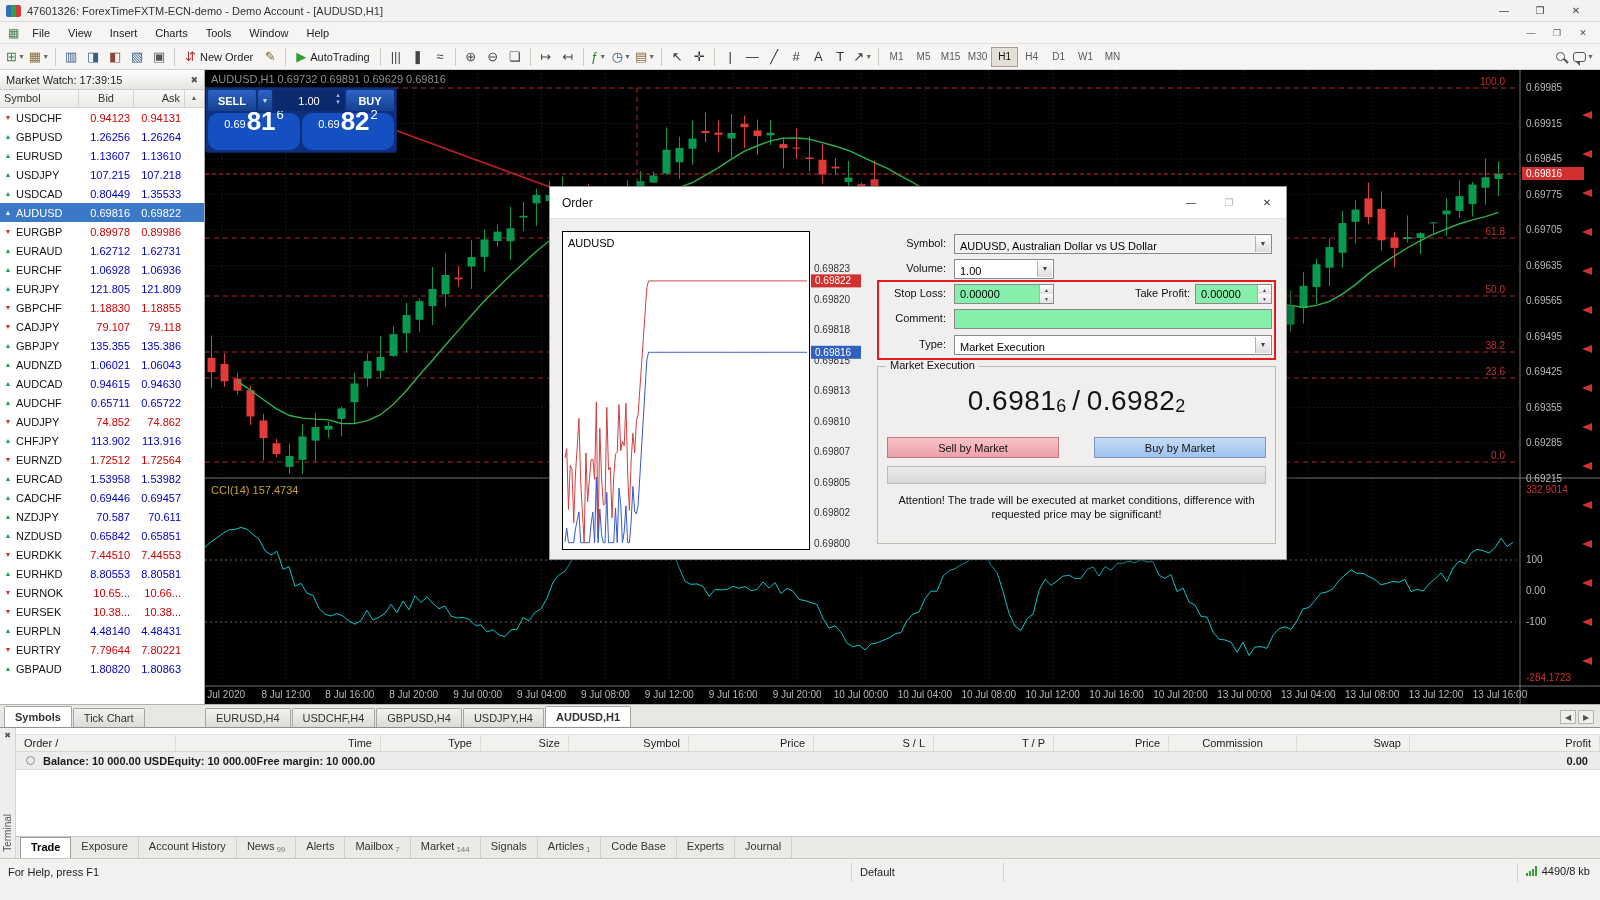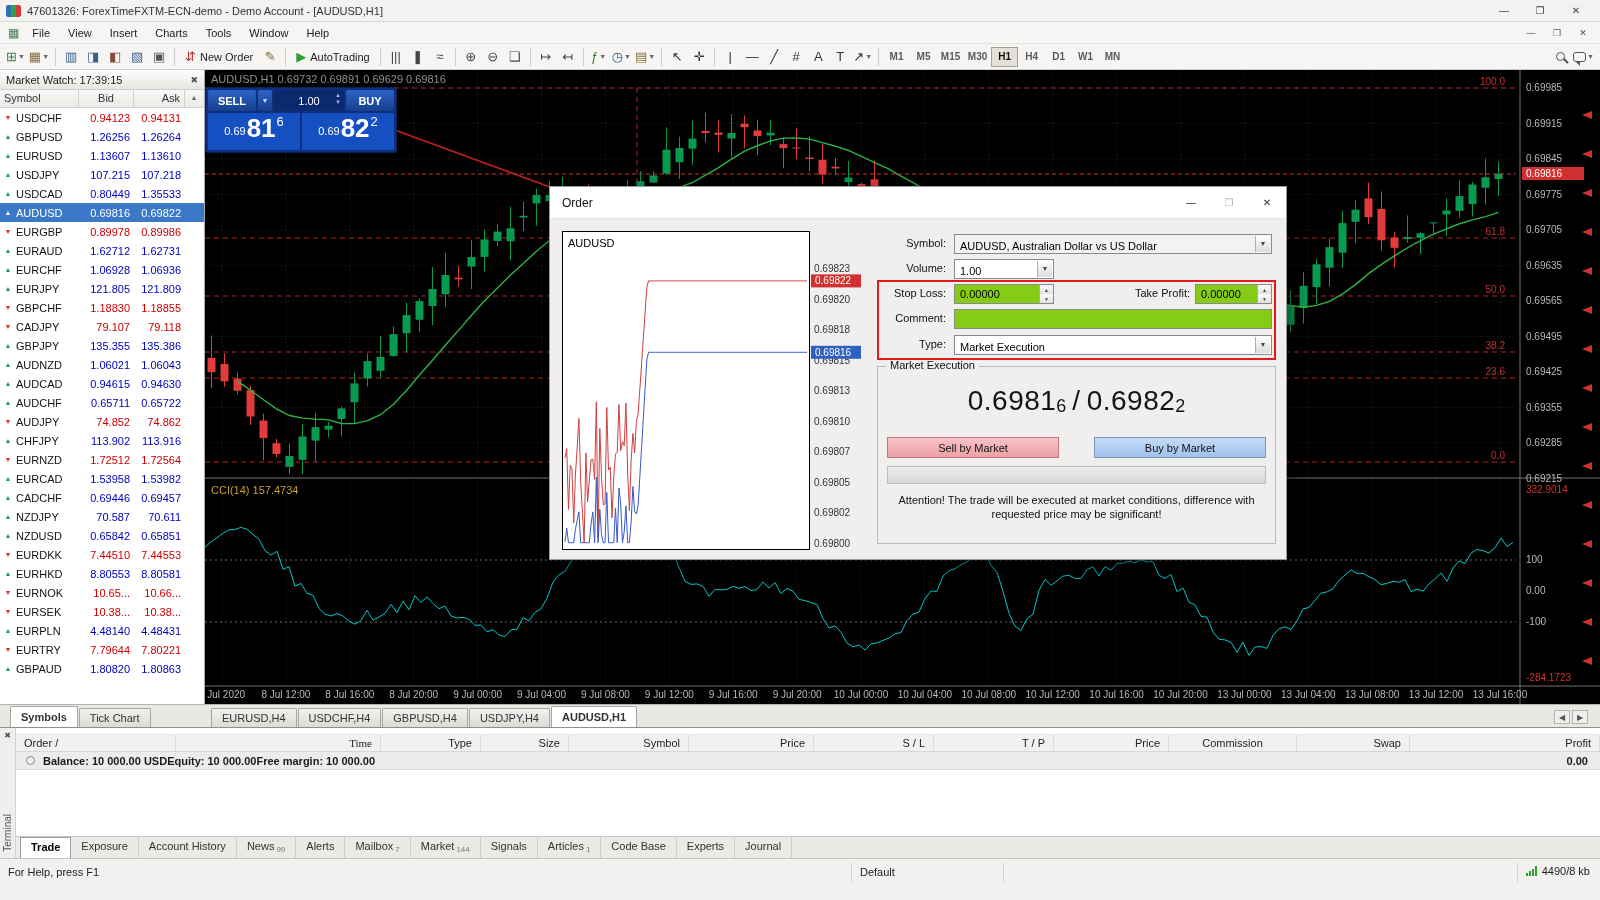--- a/index.html
+++ b/index.html
@@ -16,21 +16,21 @@
 .menu-item{padding:3px 9px;color:#222}
 .child-ctl{margin-left:auto;display:flex}
 .cbtn{width:26px;height:18px;display:flex;align-items:center;justify-content:center;color:#555;font-size:9px}
 .toolbar{position:absolute;top:44px;left:0;right:0;height:26px;display:flex;align-items:center;background:#f6f5f4;border-bottom:1px solid #cfcdc9;padding:0 4px}
 .tbtn{height:22px;min-width:22px;padding:0 2px;display:flex;align-items:center;justify-content:center;border-radius:2px}
 .tglyph{font-size:13px;line-height:13px}
 .tdd{font-size:7px;color:#666;margin-left:1px}
 .tsep{width:1px;height:18px;background:#cdcbc7;margin:0 4px}
 .tgap{flex:1}
 .tlabelbtn{display:flex;align-items:center;gap:4px;padding:0 6px;height:22px}
-.tfbtn{width:27px;height:20px;display:flex;align-items:center;justify-content:center;font-size:10px;font-weight:bold;color:#5a5a5a;border:1px solid transparent}
+.tfbtn{width:27px;height:20px;display:flex;align-items:center;justify-content:center;font-size:10px;font-weight:normal;color:#5a5a5a;border:1px solid transparent}
 .tfbtn.active{background:#e4e0d8;border:1px solid #a39f97;color:#111}
 .icon-mag{width:9px;height:9px;border:1.6px solid #555;border-radius:50%;position:relative;display:inline-block}
 .icon-mag::after{content:"";position:absolute;width:6px;height:1.6px;background:#555;transform:rotate(45deg);right:-5px;bottom:-2px}
 .icon-bubble{width:13px;height:10px;border:1.5px solid #555;border-radius:3px;position:relative;display:inline-block}
 .icon-bubble::after{content:"";position:absolute;border-left:4px solid transparent;border-top:4px solid #555;left:2px;bottom:-5px}
 
 .mw{position:absolute;left:0;top:70px;width:205px;height:634px;background:#fff;border-right:1px solid #a9a9a9;display:flex;flex-direction:column}
 .mw-title{height:20px;background:linear-gradient(#fdfdfd,#e8e6e2);border-bottom:1px solid #cfcdc9;display:flex;align-items:center;padding:0 6px}
 .mw-close{margin-left:auto;font-size:9px;color:#555}
 .mw-cols{height:18px;display:flex;background:linear-gradient(#f8f8f8,#eceae6);border-bottom:1px solid #d5d3cf;color:#333}
@@ -51,26 +51,26 @@
 .chart{position:absolute;left:205px;top:70px;width:1395px;height:634px;background:#000}
 .chart-header{position:absolute;left:6px;top:3px;color:#8f8f8f}
 .cci-label{position:absolute;left:6px;top:414px;color:#c8a028}
 .ocl{position:absolute;left:0;top:17px;width:192px;background:#0d2f7e;border:1px solid #0a2258;border-radius:3px;padding:2px;z-index:3}
 .ocl-row1{display:flex;height:21px;gap:2px}
 .ocl-sell,.ocl-buy{width:48px;background:linear-gradient(#2d63c6,#16408f);color:#fff;font-weight:bold;display:flex;align-items:center;justify-content:center;border-radius:2px}
 .ocl-dd{width:14px;background:linear-gradient(#2d63c6,#16408f);color:#cdd9f2;font-size:7px;display:flex;align-items:center;justify-content:center;border-radius:2px}
 .ocl-vol{flex:1;background:#0b2a6e;color:#fff;display:flex;align-items:center;justify-content:center;position:relative;border-radius:2px}
 .ocl-spin{position:absolute;right:3px;top:2px;display:flex;flex-direction:column;font-size:6px;color:#9ab4e8;line-height:7px}
 .ocl-row2{display:flex;gap:2px;margin-top:2px}
-.ocl-price{flex:1;height:37px;background:#1450c2;color:#fff;display:flex;align-items:flex-end;justify-content:center;padding-bottom:9px;border-radius:0}
+.ocl-price{flex:1;height:37px;background:#1450c2;color:#fff;display:flex;align-items:flex-end;justify-content:center;padding-bottom:16px;border-radius:10px}
 .p-pre{font-size:11px;margin-bottom:4px}
 .p-big{font-size:26px;font-weight:bold;line-height:26px;margin:0 1px}
 .p-sup{font-size:13px;margin-bottom:12px}
 
-.tabsrow{position:absolute;left:0;top:704px;right:0;height:23px;background:#e9e7e3;border-top:1px solid #b4b2ae;display:flex;align-items:flex-end;padding:0 8px}
+.tabsrow{position:absolute;left:0;top:704px;right:0;height:23px;background:#e9e7e3;border-top:1px solid #b4b2ae;display:flex;align-items:flex-end;padding:0 2px}
 .mwtabs{width:203px;display:flex;align-items:flex-end;height:100%;padding-left:2px}
 .tab{height:19px;padding:0 10px;display:flex;align-items:center;color:#333;background:linear-gradient(#f2f1ef,#dddbd7);border:1px solid #a8a6a2;border-bottom:none;border-radius:2px 2px 0 0;margin-right:1px;white-space:nowrap}
 .tab.active{background:#fff;font-weight:bold;height:21px}
 #chart-tabs{display:flex;align-items:flex-end;height:100%}
 .tab-scroll{margin-left:auto;display:flex;gap:2px;align-items:center;padding:0 4px 3px 0}
 .tsbtn{width:16px;height:14px;font-size:8px;color:#555;display:flex;align-items:center;justify-content:center;border:1px solid #b5b3af;background:#f0efed}
 
 .terminal{position:absolute;left:0;top:727px;right:0;height:131px;background:#fff;border-top:1px solid #8f8f8f}
 .t-side{position:absolute;left:0;top:0;bottom:0;width:16px;background:#efeeec;border-right:1px solid #d6d4d0}
 .t-close{font-size:8px;color:#555;display:block;text-align:center;padding-top:3px}
@@ -98,21 +98,21 @@
 
 .dialog{position:absolute;left:549px;top:186px;width:738px;height:374px;background:#f0efee;border:1px solid #9b9b9b;box-shadow:3px 6px 18px rgba(0,0,0,.5);z-index:50}
 .d-title{height:32px;background:#fff;display:flex;align-items:center;padding-left:12px;font-size:12px;color:#111;border-bottom:1px solid #e4e4e4}
 .d-ctl{margin-left:auto;display:flex}
 .d-btn{width:38px;height:26px;display:flex;align-items:center;justify-content:center;color:#333;font-size:10px}
 .d-btn.disabled{color:#b8b8b8}
 .d-label{position:absolute;color:#111;text-align:right;width:90px}
 .d-combo{position:absolute;height:20px;background:#fff;border:1px solid #8a8a8a;line-height:18px;padding:2px 20px 0 5px;color:#000;white-space:nowrap;overflow:hidden}
 .d-combo.gray{background:#f3f2f1}
 .dd-box{position:absolute;right:1px;top:1px;bottom:1px;width:15px;background:linear-gradient(#fefefe,#dcdcdc);border-left:1px solid #b0b0b0;display:flex;align-items:center;justify-content:center;font-size:7px;color:#444}
-.d-input{position:absolute;height:20px;border:1px solid #8a8a8a;font-size:11px;padding:0 16px 0 5px;font-family:"Liberation Sans",sans-serif;background:#84cc16;color:#000}
+.d-input{position:absolute;height:20px;border:1px solid #8a8a8a;font-size:11px;padding:0 16px 0 5px;font-family:"Liberation Sans",sans-serif;background:#86efac;color:#000}
 .spinner{position:absolute;width:14px;height:18px;display:flex;flex-direction:column;border-left:1px solid #b0b0b0;z-index:2}
 .spinner span{flex:1;font-size:5px;color:#444;display:flex;align-items:center;justify-content:center;background:linear-gradient(#fdfdfd,#e0e0e0)}
 .red-box{position:absolute;left:327px;top:93px;width:399px;height:80px;border:2px solid #e21b1b;pointer-events:none;z-index:5}
 .group{position:absolute;left:327px;top:179px;width:399px;height:178px;border:1px solid #bdbbb7}
 .group-legend{position:absolute;top:-8px;left:8px;background:#f0efee;padding:0 4px;color:#111}
 .quote{position:absolute;left:0;right:0;top:18px;text-align:center;color:#141414}
 .q-main,.q-sep{font-size:28px;letter-spacing:.5px}
 .q-last{font-size:18px;position:relative;top:2px}
 .q-sep{margin:0 6px}
 .exe-btn{position:absolute;top:70px;width:172px;height:21px;display:flex;align-items:center;justify-content:center;color:#111}
@@ -850,21 +850,21 @@
   </div>
 </div>
 
 <div class="terminal">
   <div class="t-side">
     <span class="t-close">✖</span>
     <span class="t-rot">Terminal</span>
   </div>
   <div class="t-cols" id="terminal-cols">
       <div class="tcol first" style="width: 160px;">Order /</div>
-      <div class="tcol" style="width: 205px; font-family: Liberation Serif, serif;">Time</div>
+      <div class="tcol" style="width: 205px;">Time</div>
       <div class="tcol" style="width: 100px;">Type</div>
       <div class="tcol" style="width: 88px;">Size</div>
       <div class="tcol" style="width: 120px;">Symbol</div>
       <div class="tcol" style="width: 125px;">Price</div>
       <div class="tcol" style="width: 120px;">S / L</div>
       <div class="tcol" style="width: 120px;">T / P</div>
       <div class="tcol" style="width: 115px;">Price</div>
       <div class="tcol" style="width: 128px; text-align: center;">Commission</div>
       <div class="tcol" style="width: 113px;">Swap</div>
       <div class="tcol" style="width: 190px;">Profit</div>

